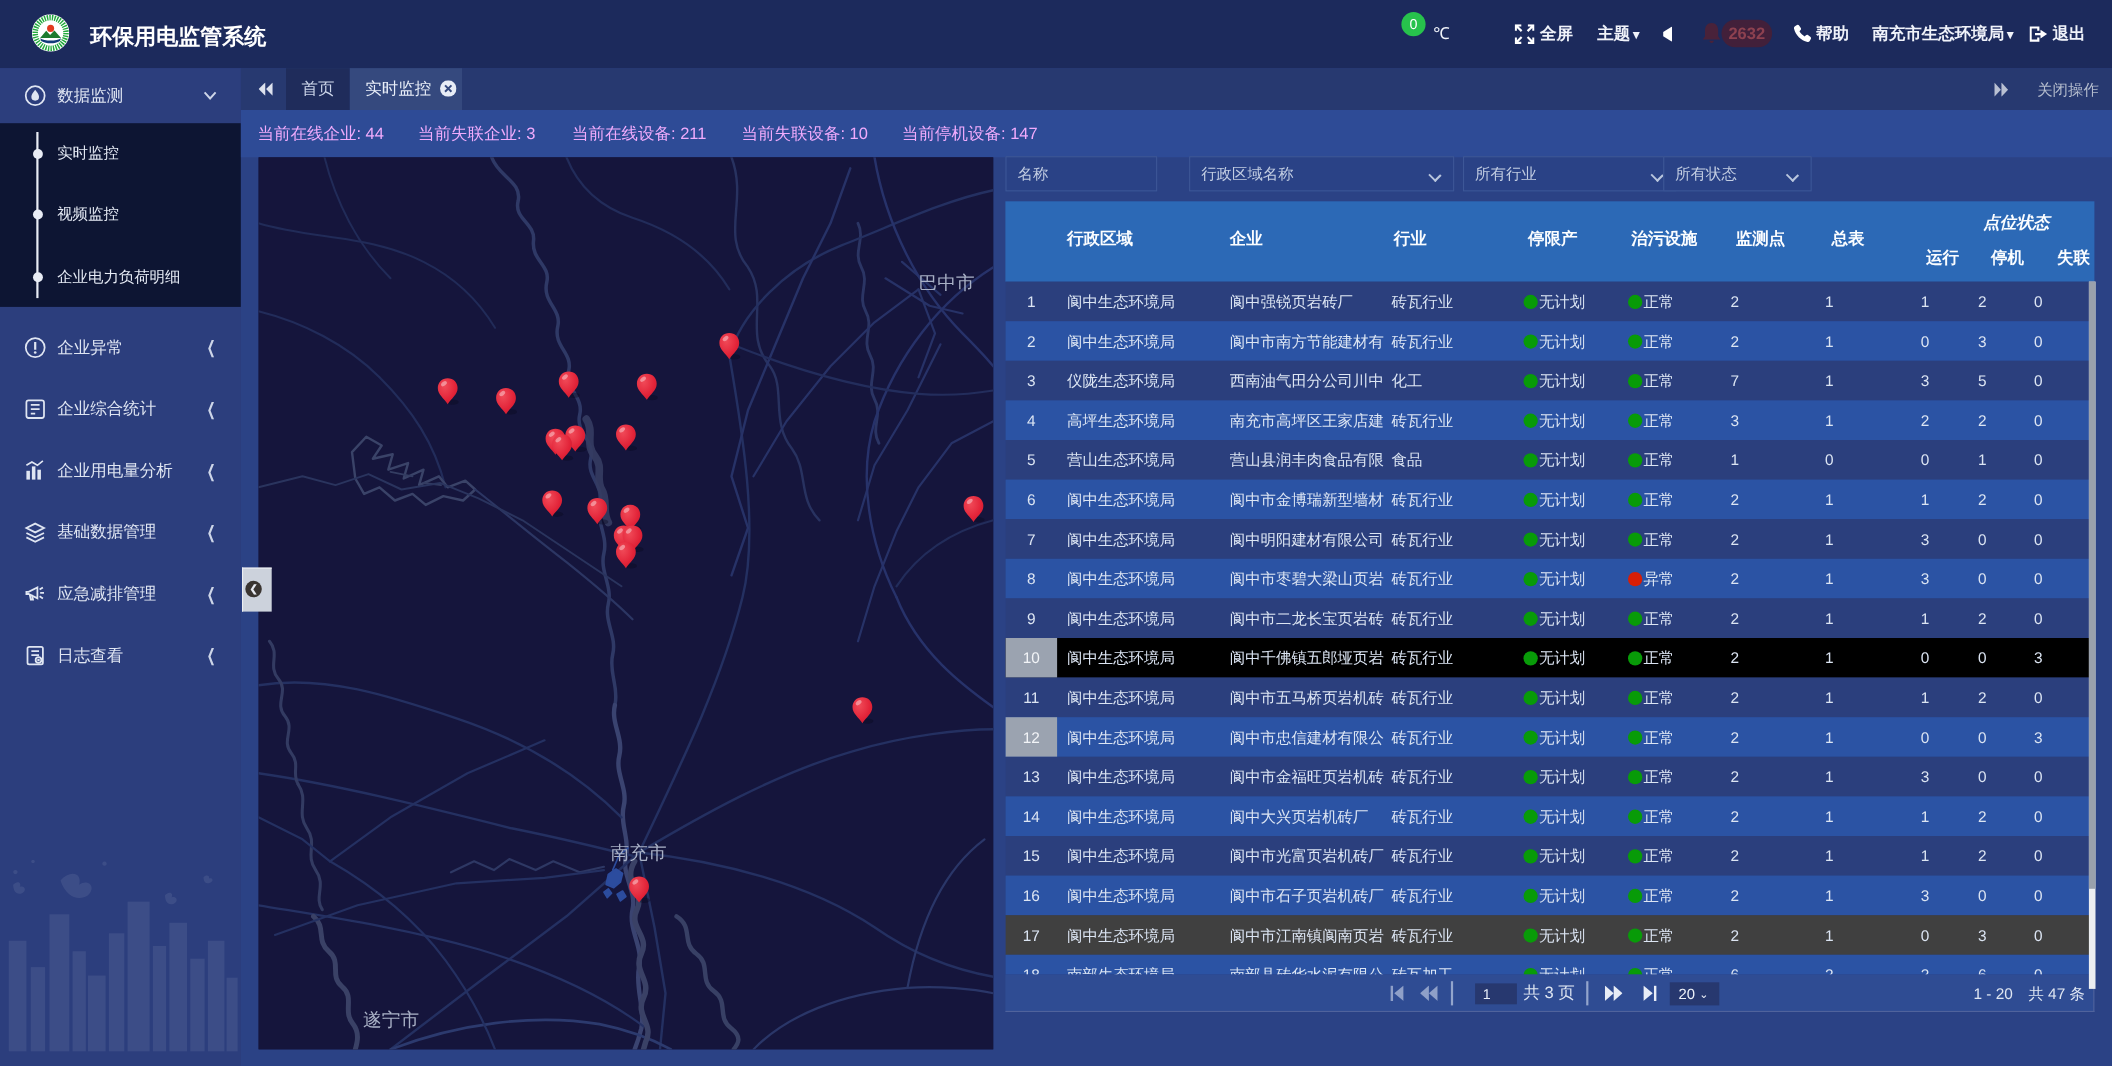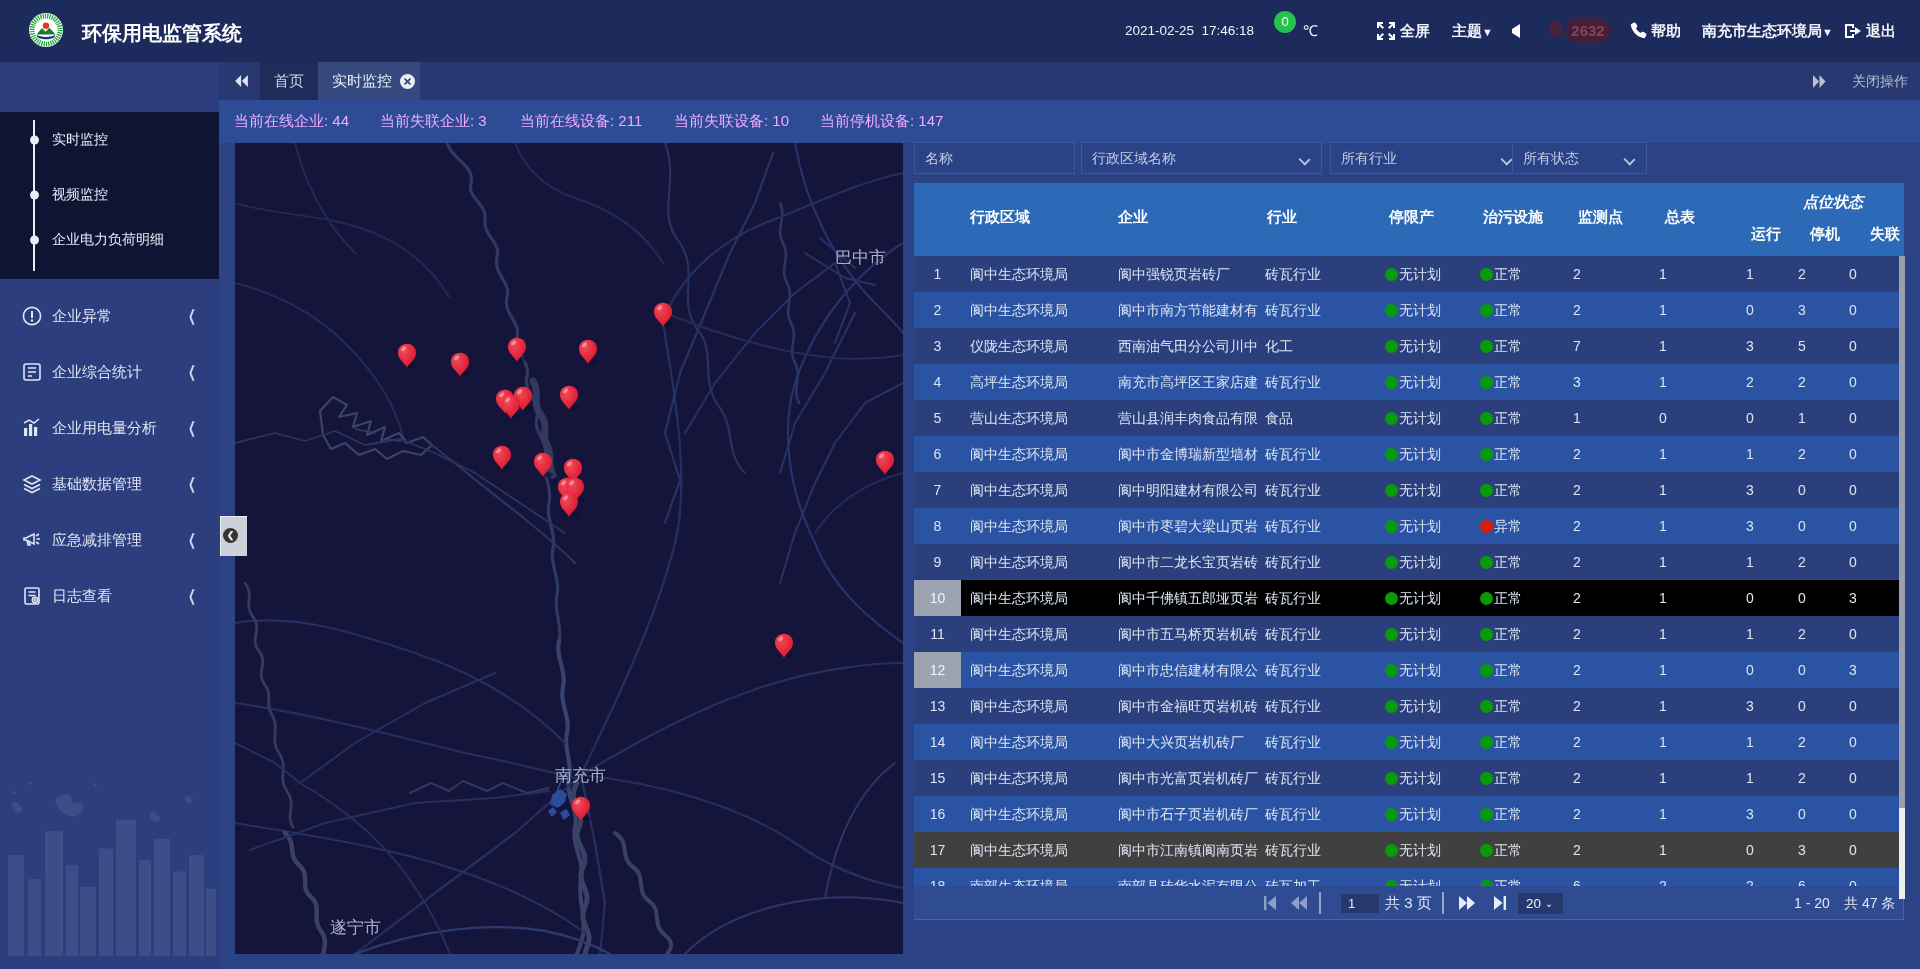--- a/index.html
+++ b/index.html
@@ -53,21 +53,20 @@
 <div id="header">
   <svg class="abs" style="left:29px;top:13px" width="34" height="34" viewBox="0 0 34 34">
     <circle cx="17" cy="17" r="17" fill="#fff"></circle>
     <circle cx="17" cy="17" r="14" fill="none" stroke="#22a93c" stroke-width="5" stroke-dasharray="1.3 1.0"></circle>
     <circle cx="17" cy="17" r="10.8" fill="#fff"></circle>
     <circle cx="17" cy="12.8" r="3.2" fill="#e23a1f"></circle>
     <path d="M7.5 21.5 L13 15 L16.5 18.8 L20.5 14.8 L26.5 21.5 Z" fill="#1d7a2e"></path>
     <path d="M7.5 21.8 C11 24.6 23 24.6 26.5 21.8 L25.5 24.2 C21 27 13 27 8.5 24.2 Z" fill="#123c7a"></path>
   </svg>
   <div id="title">环保用电监管系统</div>
-  <div class="hitem" style="left:1125px;font-weight:normal;font-size:13.5px;">2021-02-25&nbsp; 17:46:18</div>
   <div class="abs" style="left:1274px;top:11px;width:22px;height:22px;border-radius:50%;background:#27c24c;color:#fff;font-size:13px;text-align:center;line-height:22px;">0</div>
   <div class="hitem" style="left:1303px;font-weight:normal;font-size:15px;">℃</div>
   <svg class="abs" style="left:1377px;top:22px" width="18" height="18" viewBox="0 0 18 18" fill="#fff">
     <path d="M0 0 L6 0 L6 2 L3.4 2 L7 5.6 L5.6 7 L2 3.4 L2 6 L0 6 Z"></path>
     <path d="M18 0 L12 0 L12 2 L14.6 2 L11 5.6 L12.4 7 L16 3.4 L16 6 L18 6 Z"></path>
     <path d="M0 18 L6 18 L6 16 L3.4 16 L7 12.4 L5.6 11 L2 14.6 L2 12 L0 12 Z"></path>
     <path d="M18 18 L12 18 L12 16 L14.6 16 L11 12.4 L12.4 11 L16 14.6 L16 12 L18 12 Z"></path>
   </svg>
   <div class="hitem" style="left:1400px;">全屏</div>
   <div class="hitem" style="left:1452px;">主题<span style="font-size:11px;">▼</span></div>
@@ -84,31 +83,41 @@
   <div class="hitem" style="left:1651px;">帮助</div>
   <div class="hitem" style="left:1702px;">南充市生态环境局<span style="font-size:11px;">▼</span></div>
   <svg class="abs" style="left:1845px;top:23px" width="16" height="16" viewBox="0 0 16 16" fill="#fff">
       <path d="M0 1 L9 1 L9 5 L7 5 L7 3 L2 3 L2 13 L7 13 L7 11 L9 11 L9 15 L0 15 Z"></path>
       <path d="M10 4 L16 8 L10 12 L10 9 L5 9 L5 7 L10 7 Z"></path>
     </svg>
   <div class="hitem" style="left:1866px;">退出</div>
 </div>
 
 <div id="sidebar">
+  <div class="menu-item" style="top:0;height:50px;">
+    <svg class="mi-icon" viewBox="0 0 20 20" fill="none" stroke="#dfe5f2" stroke-width="1.6">
+        <circle cx="10" cy="10" r="8.6"></circle>
+        <path d="M10 4.5 C12 7 13.5 9 13.5 11 A3.5 3.5 0 0 1 6.5 11 C6.5 9 8 7 10 4.5 Z" fill="#dfe5f2" stroke="none"></path>
+      </svg>
+    <span class="mi-text">数据监测</span>
+      <svg class="mi-arrow" style="width:12px;height:8px;" viewBox="0 0 12 8" fill="none" stroke="#cdd5e8" stroke-width="1.8">
+        <path d="M1 1 L6 6.5 L11 1"></path>
+      </svg>
+  </div>
   <div id="submenu">
     <div class="line"></div>
     <div class="sub-item" style="top:0;">
         <span class="dotb"></span>
         <span class="st">实时监控</span>
       </div>
     <div class="sub-item" style="top:55px;">
         <span class="dotb"></span>
         <span class="st">视频监控</span>
       </div>
-    <div class="sub-item" style="top:100px;padding-left:32px;">
+    <div class="sub-item" style="top:112px;padding-left:32px;">
         <span class="dotb"></span>
         <span class="st">企业电力负荷明细</span>
       </div>
   </div>
   <div class="menu-item" style="top:226px;">
     <svg class="mi-icon" viewBox="0 0 20 20" fill="none" stroke="#dfe5f2" stroke-width="1.6">
         <circle cx="10" cy="10" r="8.6"></circle>
         <path d="M10 5 L10 12" stroke-width="2"></path>
         <circle cx="10" cy="14.5" r="1.2" fill="#dfe5f2" stroke="none"></circle>
       </svg>
@@ -309,21 +318,21 @@
 <use href="#pin" x="334" y="361"></use>
 <use href="#pin" x="650" y="319"></use>
 <use href="#pin" x="549" y="502"></use>
 <use href="#pin" x="346" y="665"></use>
 </svg>
 <div id="toggle">
     <div id="tgc">❮</div>
   </div>
 
 <div id="rpanel">
-  <div class="finput" style="left:0px;width:161px;">名称</div>
+  <div class="finput" style="left:0px;width:138px;">名称</div>
   <div class="finput" style="left:167px;width:241px;">行政区域名称<span class="fcaret"></span></div>
   <div class="finput" style="left:416px;width:194px;">所有行业<span class="fcaret"></span></div>
   <div class="finput" style="left:598px;width:135px;">所有状态<span class="fcaret"></span></div>
 </div>
 
 <div id="thead">
   <div style="left:56px;top:25px;">行政区域</div>
   <div style="left:204px;top:25px;">企业</div>
   <div style="left:353px;top:25px;">行业</div>
   <div style="left:475px;top:25px;">停限产</div>

